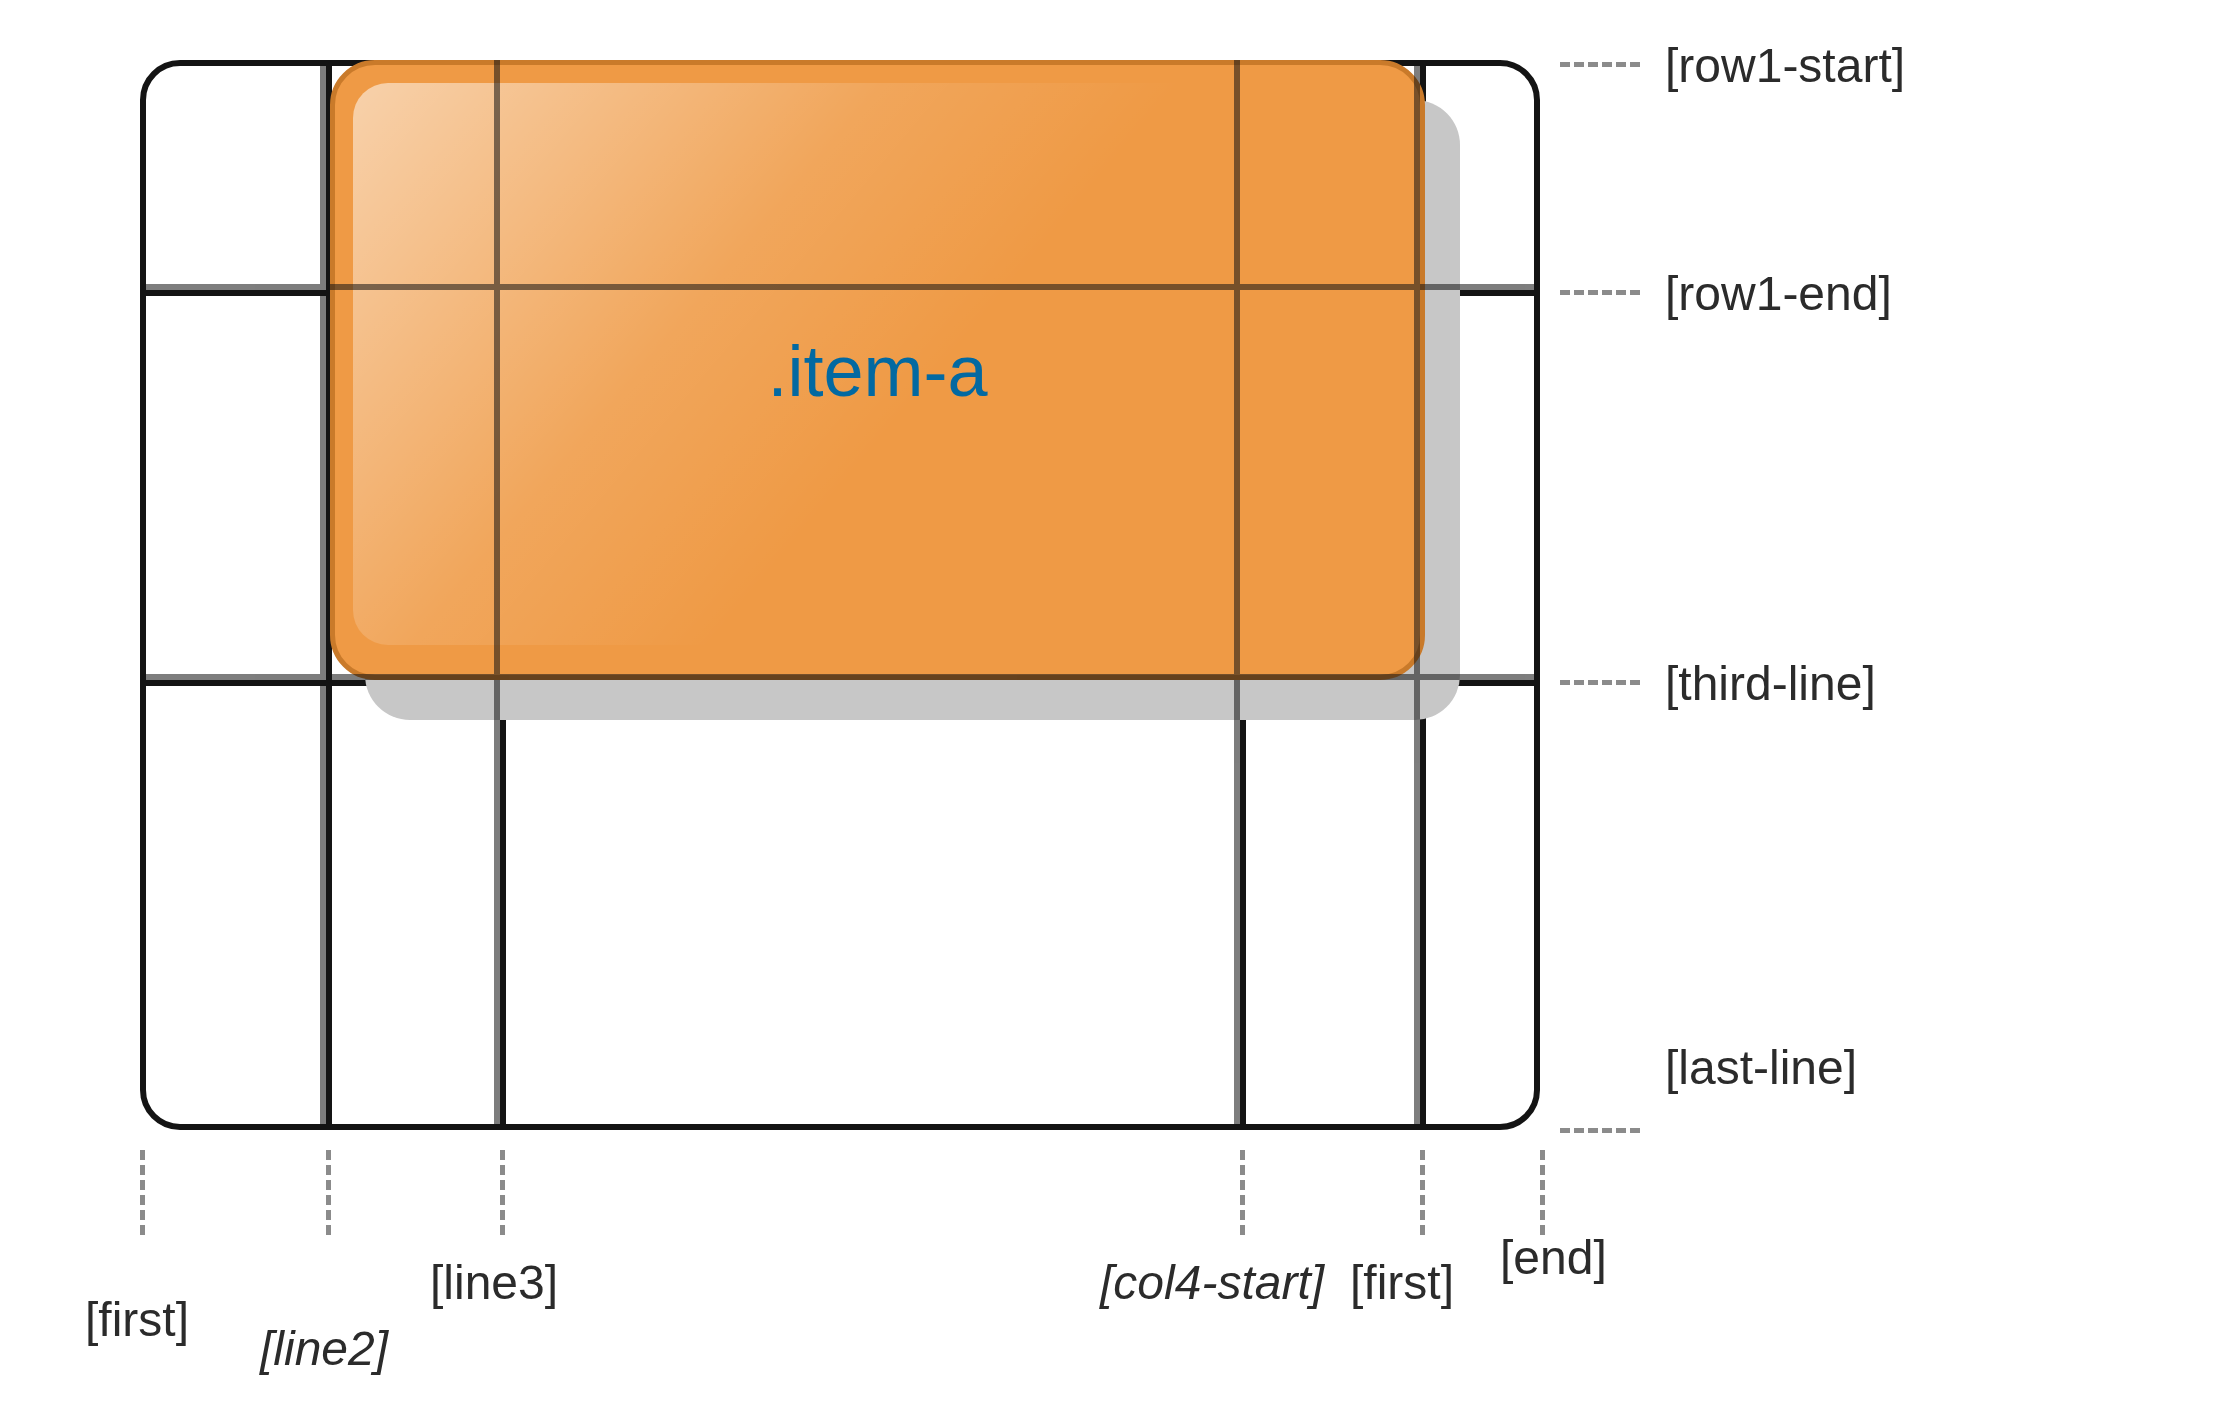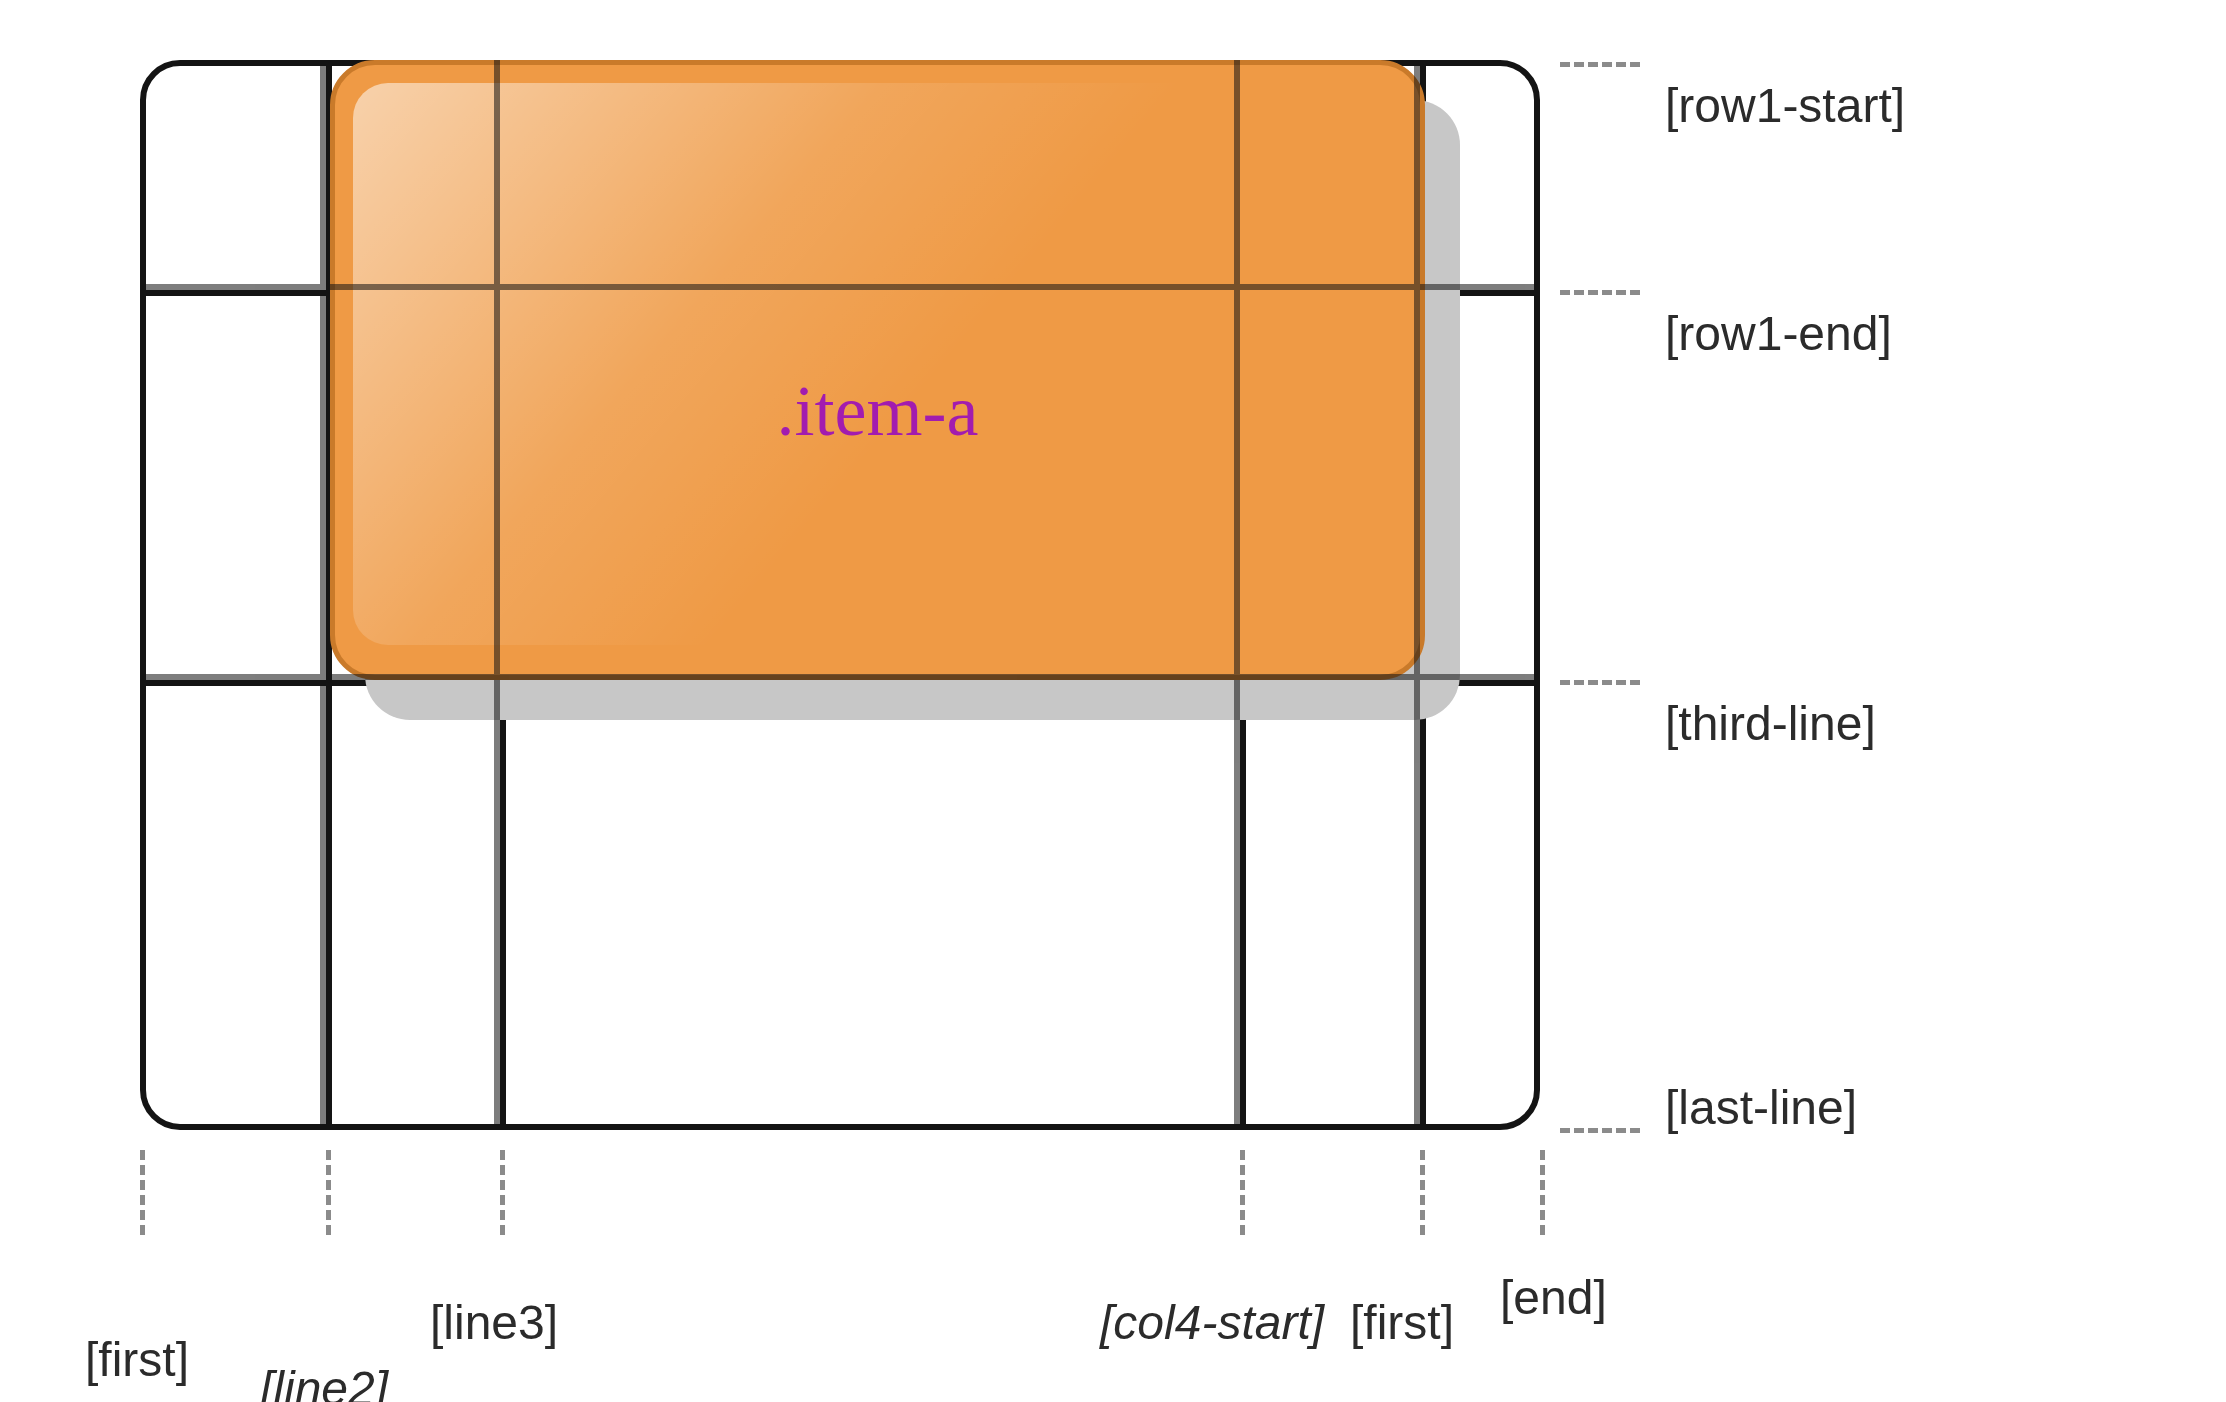--- a/index.html
+++ b/index.html
@@ -37,21 +37,20 @@
   .dash-h{
     position:absolute;
     border-top:5px dashed #8b8b8b;
     height:0;
   }
   .label{
     position:absolute;
     font-size:48px;
     color:#2b2b2b;
     white-space:nowrap;
-    margin-top:40px;
   }
   .item-shadow{
     position:absolute;
     background:#c7c7c7;
     border-radius:45px;
   }
   .item-a{
     position:absolute;
     background:#ef9a45;
     border:5px solid #c97a2a;
@@ -62,22 +61,21 @@
     position:absolute;
     left:18px;top:18px;right:30px;bottom:30px;
     border-radius:35px;
     background:linear-gradient(130deg, rgba(255,255,255,0.55) 0%, rgba(255,255,255,0.12) 35%, rgba(255,255,255,0) 55%);
   }
   .item-a-text{
     position:absolute;
     left:0;right:0;
     text-align:center;
     font-size:72px;
-    color:#a21caf;
-    font-family:Liberation Serif, serif;
+    color:#0369a1;
   }
 </style>
 </head>
 <body>
 
 <div class="stage">
 
   <div class="grid-frame" style="left:140px;top:60px;width:1400px;height:1070px;">
 
     <div class="vline" style="left:180px;"></div>

